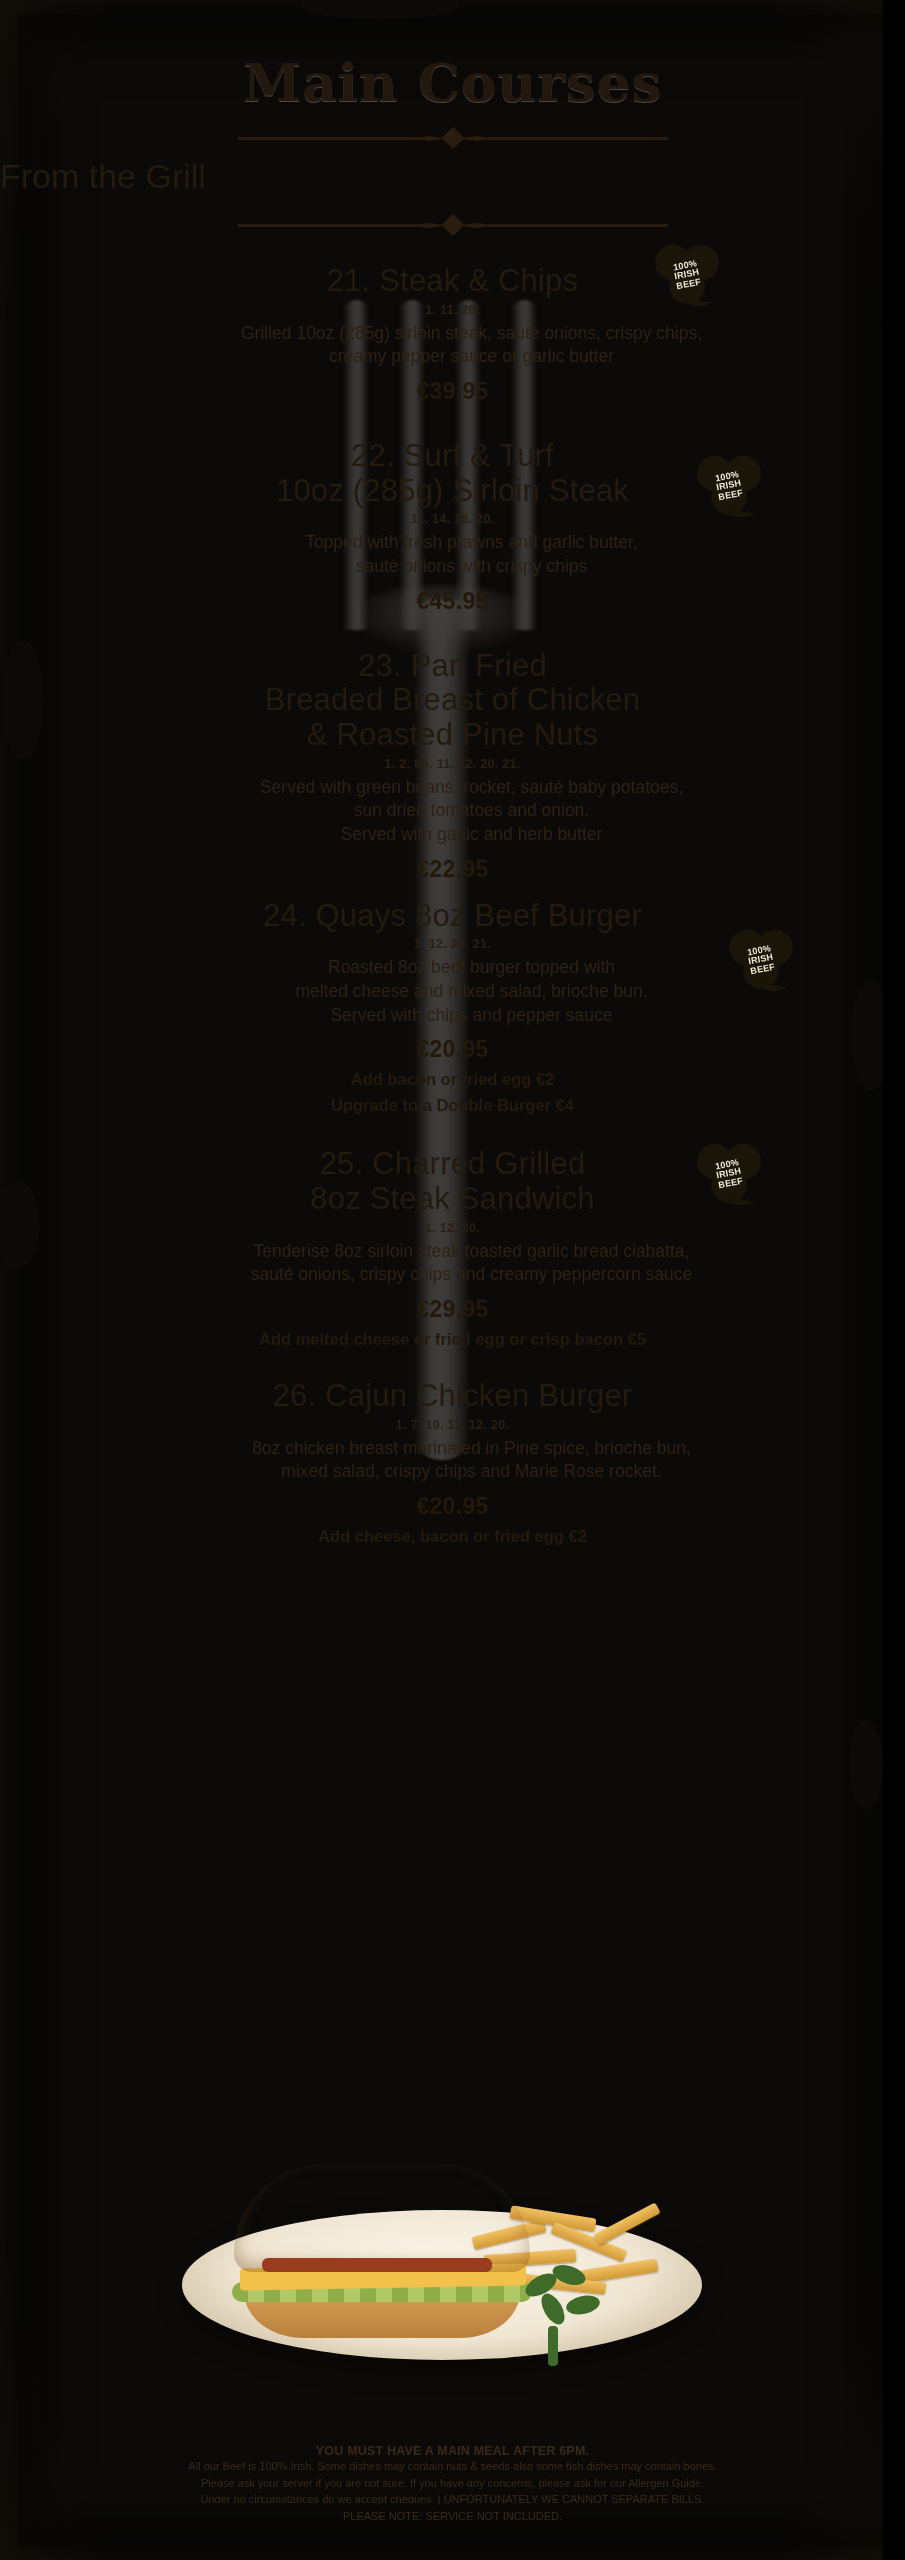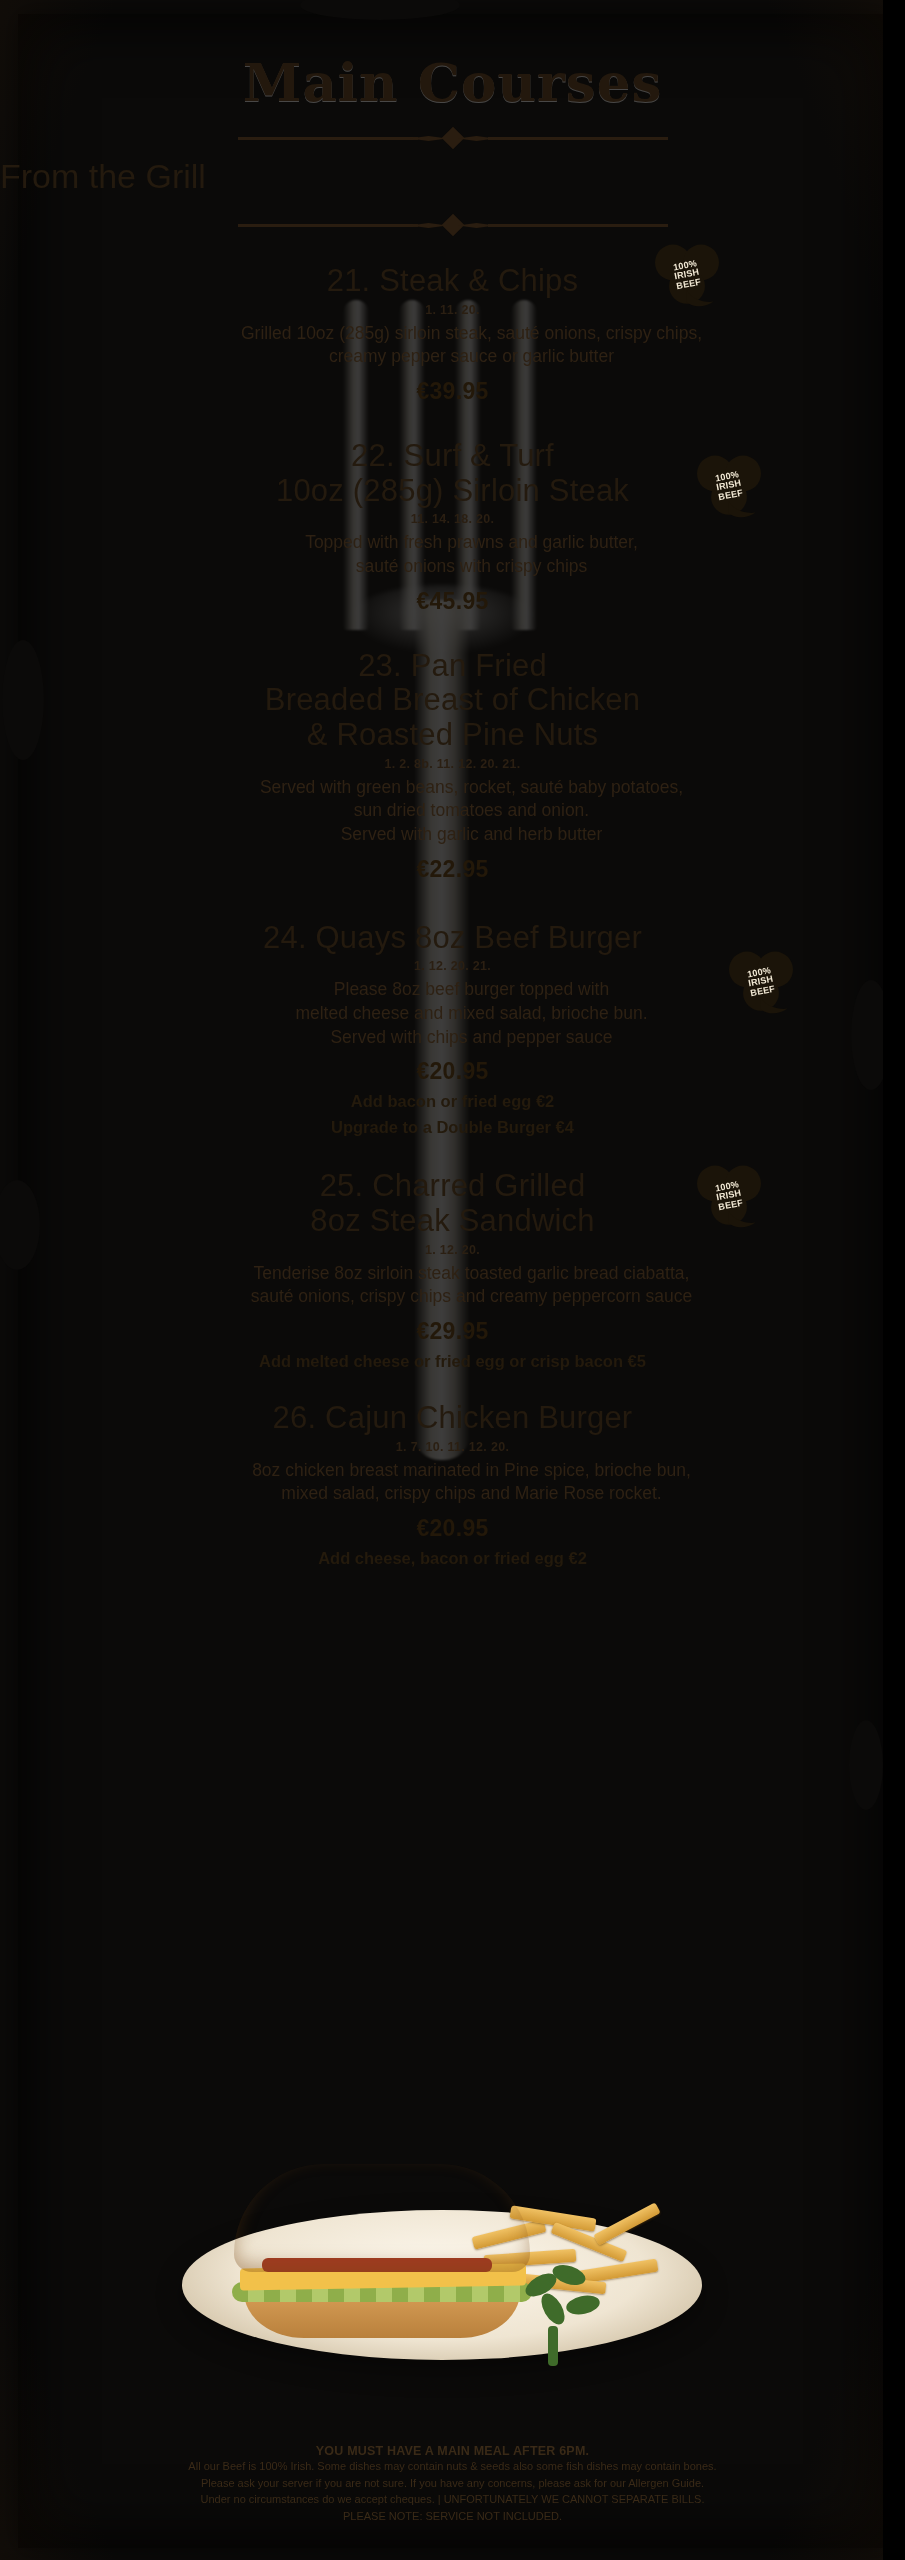--- a/index.html
+++ b/index.html
@@ -287,25 +287,25 @@
       <div class="name">&amp; Roasted Pine Nuts</div>
       <div class="allergens">1. 2. 8b. 11. 12. 20. 21.</div>
       <div class="desc">
         <div>Served with green beans, rocket, sauté baby potatoes,</div>
         <div>sun dried tomatoes and onion.</div>
         <div>Served with garlic and herb butter</div>
       </div>
       <div class="price">€22.95</div>
     </div>
 
-    <div class="item" style="margin-top:38px;">
+    <div class="item" style="margin-top:16px;">
       <div class="name">24. Quays 8oz Beef Burger</div>
       <div class="allergens">1. 12. 20. 21.</div>
       <div class="desc">
-        <div>Please 8oz beef burger topped with</div>
+        <div>Roasted 8oz beef burger topped with</div>
         <div>melted cheese and mixed salad, brioche bun.</div>
         <div>Served with chips and pepper sauce</div>
       </div>
       <div class="price">€20.95</div>
       <div class="extra">Add bacon or fried egg €2</div>
       <div class="extra">Upgrade to a Double Burger €4</div>
       <div class="shamrock" style="left:722px;top:22px;">
         <svg viewBox="0 0 100 100" aria-hidden="true">
           <g fill="#1b1409">
             <circle cx="32" cy="34" r="23"></circle>

